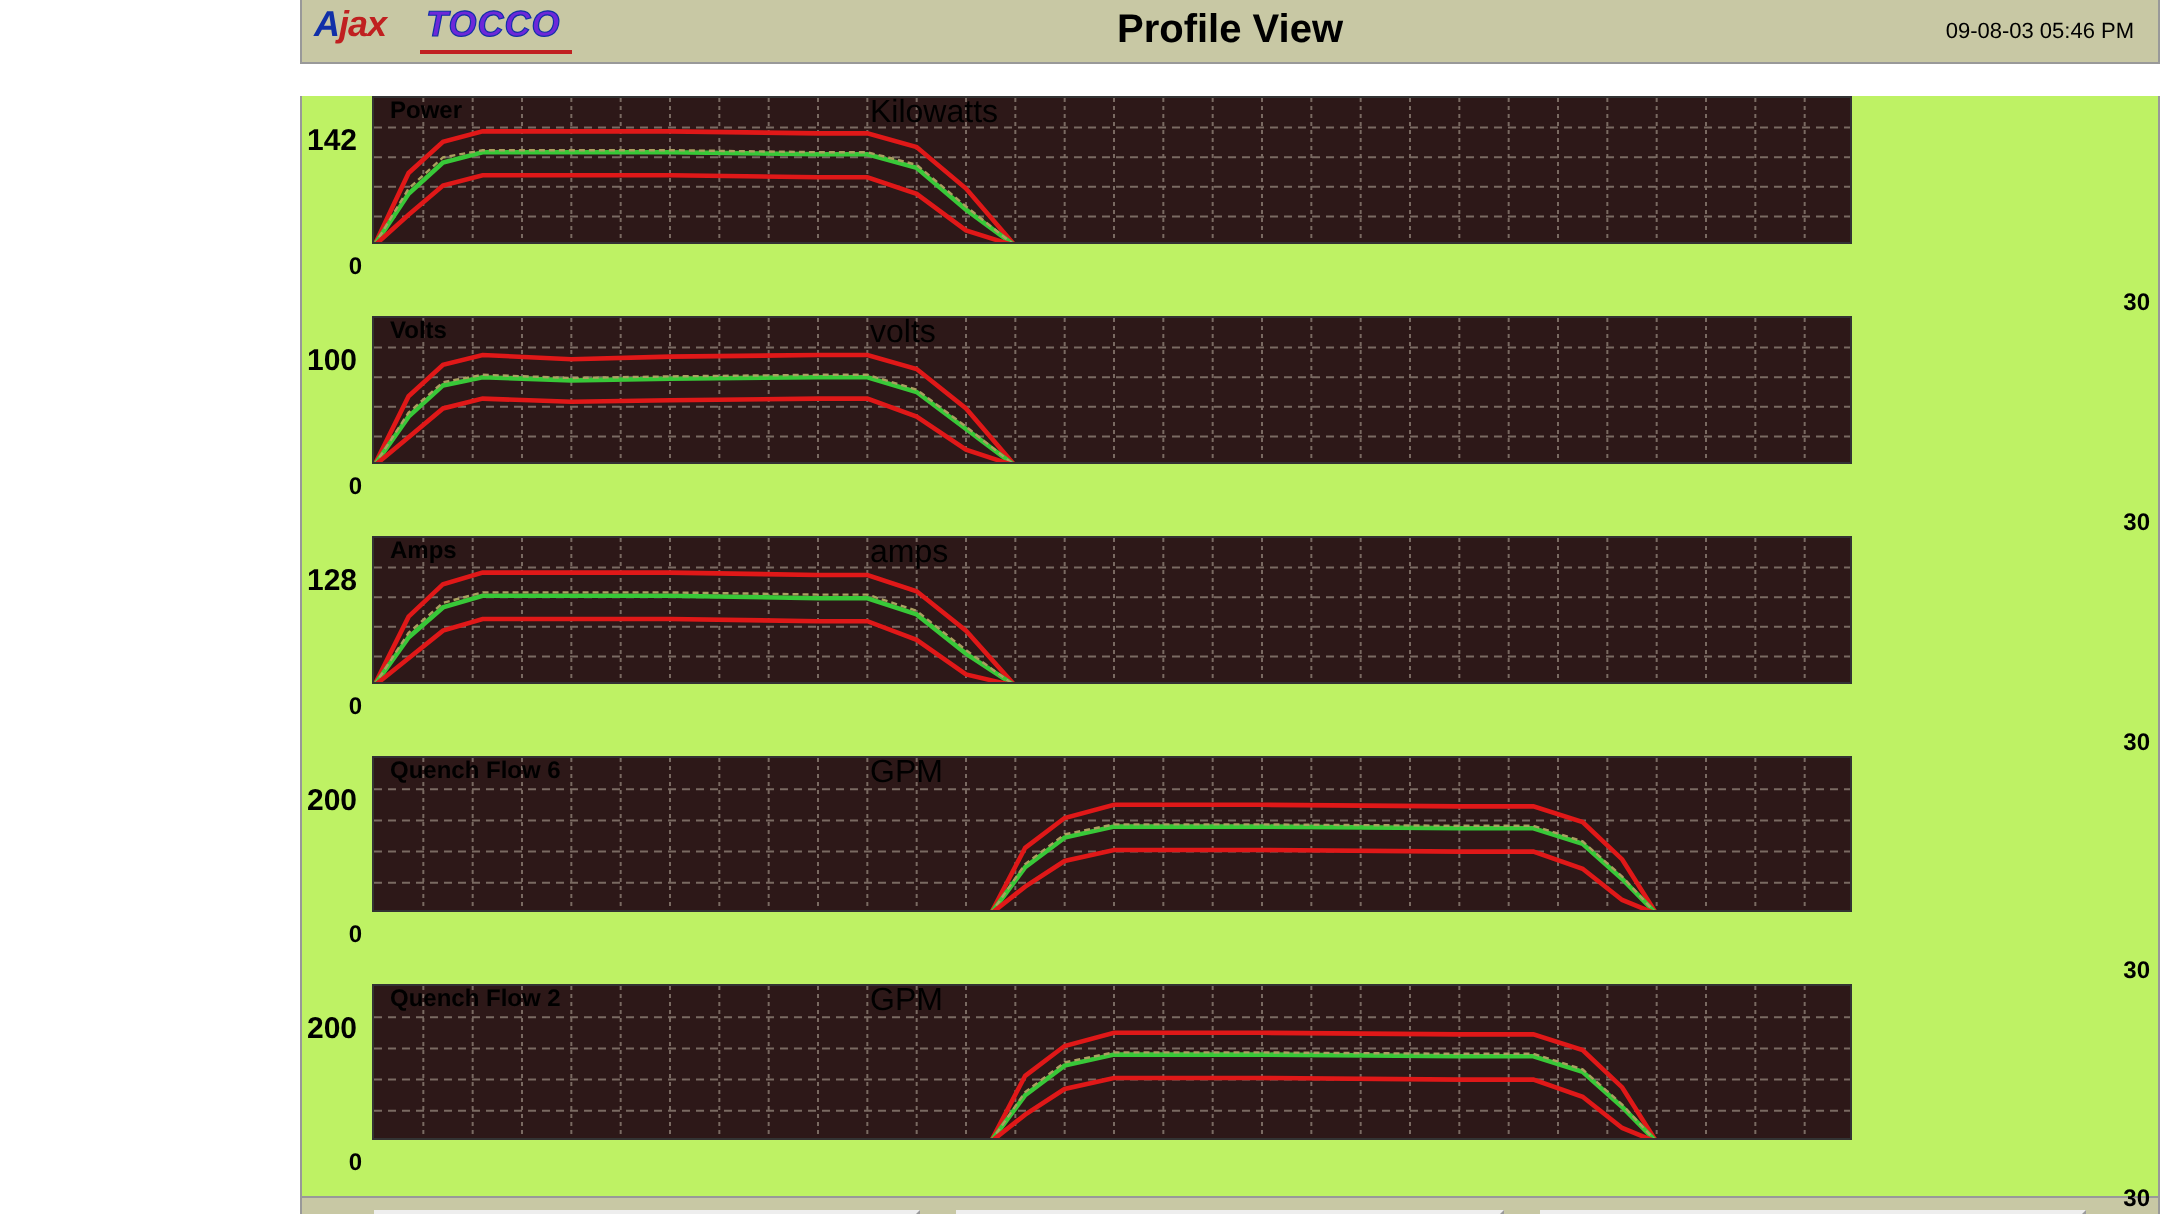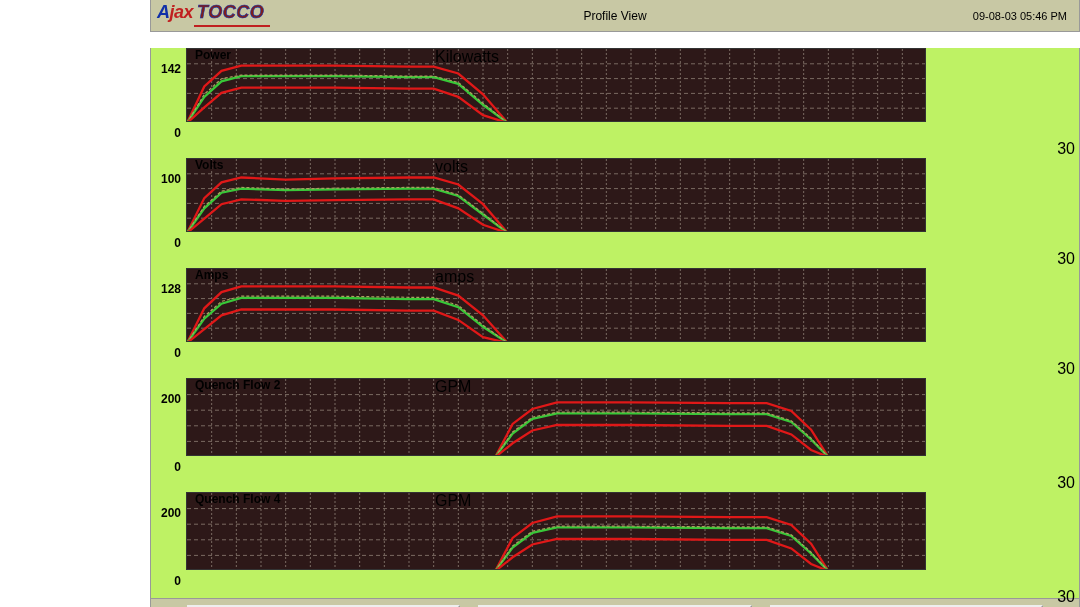--- a/index.html
+++ b/index.html
@@ -19,32 +19,32 @@
     border-top: none;
   }
   .logo {
     position: absolute; left: 6px; top: 2px;
     display: flex; align-items: flex-start;
     font-weight: bold; font-style: italic;
   }
   .logo-ajax { color: #c02020; font-size: 18px; letter-spacing: -0.5px; }
   .logo-ajax .a { color: #1030a8; }
   .logo-tocco {
-    color: #7f1d1d; font-size: 18px;
-    letter-spacing: 0.5px; margin-left: 4px;
+    color: #6d28d9; font-size: 18px;
+    letter-spacing: 0.5px; margin-left: 20px;
     -webkit-text-stroke: 0.6px #1030a8;
     position: relative;
   }
   .logo-tocco::after {
     content:""; position: absolute; left:-3px; right:-6px; bottom:-4px;
     height:2px; background:#c02020;
   }
   .title {
     position: absolute; left: 50%; transform: translateX(-50%);
-    font-size: 12px; font-weight: normal;
+    font-size: 20px; font-weight: bold;
   }
   .datetime {
     position: absolute; right: 12px; font-size: 11px; margin-left: 12px;
   }
   .charts {
     width: 930px; margin-left: 150px;
     background: #bef264;
     border: 1px solid #999; border-top:none;
     padding-bottom: 4px;
   }
@@ -55,29 +55,29 @@
   .chart-label-left {
     position: absolute; left: 44px; top: 0;
     font-size: 12px; font-weight: bold;
   }
   .chart-label-unit {
     position: absolute; left: 284px; top: 0;
     font-size: 16px; font-weight: normal;
   }
   .chart-ymax {
     position: absolute; left: 0; top: 14px; width: 30px;
-    text-align: right; font-size: 12px; font-weight: bold;
+    text-align: center; font-size: 15px; font-weight: bold;
   }
   .chart-ymin {
     position: absolute; left: 0; bottom: 2px; width: 30px;
     text-align: right; font-size: 12px; font-weight: bold;
   }
   .chart-xmax {
     position: absolute; right: 4px; bottom: -16px;
-    font-size: 16px; font-weight: normal;
+    font-size: 12px; font-weight: bold;
   }
   svg.plot {
     display: block;
     margin-left: 35px; margin-top: 16px;
     background: #2d1818;
     border: 1px solid #333;
   }
   .grid-v { stroke: #7a6a62; stroke-width: 1; stroke-dasharray: 2,2; }
   .grid-h { stroke: #7a6a62; stroke-width: 1; stroke-dasharray: 4,3; }
   .curve-upper { stroke: #e01818; stroke-width: 2.3; fill: none; }
@@ -246,21 +246,21 @@
         <line x1="0" x2="740" y1="29.6" y2="29.6" class="grid-h"></line>
         <line x1="0" x2="740" y1="44.4" y2="44.4" class="grid-h"></line>
         <line x1="0" x2="740" y1="59.2" y2="59.2" class="grid-h"></line>
         <path d="M0.0,74.0 L17.3,39.3 L34.5,23.1 L54.3,17.3 L148.0,17.3 L222.0,18.5 L246.7,18.5 L271.3,26.6 L296.0,46.3 L320.7,74.0 " class="curve-upper"></path>
         <path d="M0.0,74.0 L17.3,49.7 L34.5,34.7 L54.3,28.9 L148.0,28.9 L222.0,30.1 L246.7,30.1 L271.3,38.2 L296.0,57.8 L320.7,74.0 " class="curve-actual"></path>
         <path d="M0.0,74.0 L17.3,47.4 L34.5,32.4 L54.3,27.2 L148.0,27.2 L222.0,28.3 L246.7,28.3 L271.3,36.4 L296.0,56.1 L320.7,74.0 " class="curve-nominal"></path>
         <path d="M0.0,74.0 L17.3,60.1 L34.5,46.3 L54.3,40.5 L148.0,40.5 L222.0,41.6 L246.7,41.6 L271.3,50.9 L296.0,68.2 L320.7,74.0 " class="curve-lower"></path>
       </svg>
     </div>
     <div class="chart-row" style="height: 98px;">
-      <div class="chart-label-left">Quench Flow 2</div>
+      <div class="chart-label-left">Quench Flow 6</div>
       <div class="chart-label-unit">GPM</div>
       <div class="chart-ymax">200</div>
       <div class="chart-ymin">0</div>
       <div class="chart-xmax">30</div>
       <svg class="plot" width="740" height="78">
         <line x1="24.666666666666668" x2="24.666666666666668" y1="0" y2="78" class="grid-v"></line>
         <line x1="49.333333333333336" x2="49.333333333333336" y1="0" y2="78" class="grid-v"></line>
         <line x1="74" x2="74" y1="0" y2="78" class="grid-v"></line>
         <line x1="98.66666666666667" x2="98.66666666666667" y1="0" y2="78" class="grid-v"></line>
         <line x1="123.33333333333333" x2="123.33333333333333" y1="0" y2="78" class="grid-v"></line>
@@ -292,21 +292,21 @@
         <line x1="0" x2="740" y1="31.200000000000003" y2="31.200000000000003" class="grid-h"></line>
         <line x1="0" x2="740" y1="46.8" y2="46.8" class="grid-h"></line>
         <line x1="0" x2="740" y1="62.400000000000006" y2="62.400000000000006" class="grid-h"></line>
         <path d="M308.3,78.0 L325.6,44.9 L345.3,30.0 L370.0,23.4 L444.0,23.4 L542.7,24.2 L579.7,24.2 L604.3,32.0 L624.1,50.7 L641.3,78.0 " class="curve-upper"></path>
         <path d="M308.3,78.0 L325.6,54.6 L345.3,39.8 L370.0,34.3 L444.0,34.3 L542.7,35.1 L579.7,35.1 L604.3,42.9 L624.1,60.5 L641.3,78.0 " class="curve-actual"></path>
         <path d="M308.3,78.0 L325.6,53.0 L345.3,38.2 L370.0,33.2 L444.0,33.2 L542.7,33.9 L579.7,33.9 L604.3,41.7 L624.1,59.3 L641.3,78.0 " class="curve-nominal"></path>
         <path d="M308.3,78.0 L325.6,64.3 L345.3,51.5 L370.0,46.0 L444.0,46.0 L542.7,46.8 L579.7,46.8 L604.3,55.4 L624.1,71.0 L641.3,78.0 " class="curve-lower"></path>
       </svg>
     </div>
     <div class="chart-row" style="height: 98px;">
-      <div class="chart-label-left">Quench Flow 4</div>
+      <div class="chart-label-left">Quench Flow 2</div>
       <div class="chart-label-unit">GPM</div>
       <div class="chart-ymax">200</div>
       <div class="chart-ymin">0</div>
       <div class="chart-xmax">30</div>
       <svg class="plot" width="740" height="78">
         <line x1="24.666666666666668" x2="24.666666666666668" y1="0" y2="78" class="grid-v"></line>
         <line x1="49.333333333333336" x2="49.333333333333336" y1="0" y2="78" class="grid-v"></line>
         <line x1="74" x2="74" y1="0" y2="78" class="grid-v"></line>
         <line x1="98.66666666666667" x2="98.66666666666667" y1="0" y2="78" class="grid-v"></line>
         <line x1="123.33333333333333" x2="123.33333333333333" y1="0" y2="78" class="grid-v"></line>

